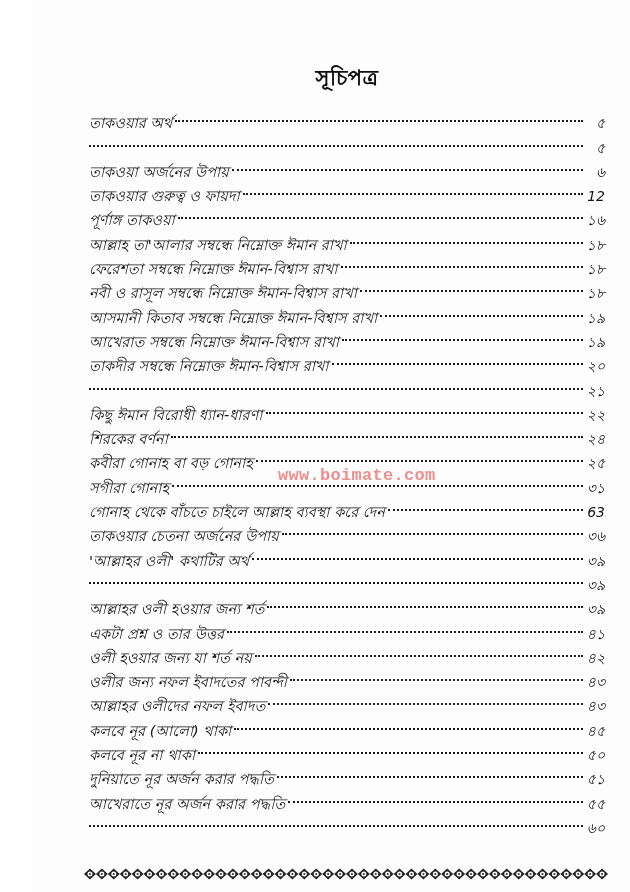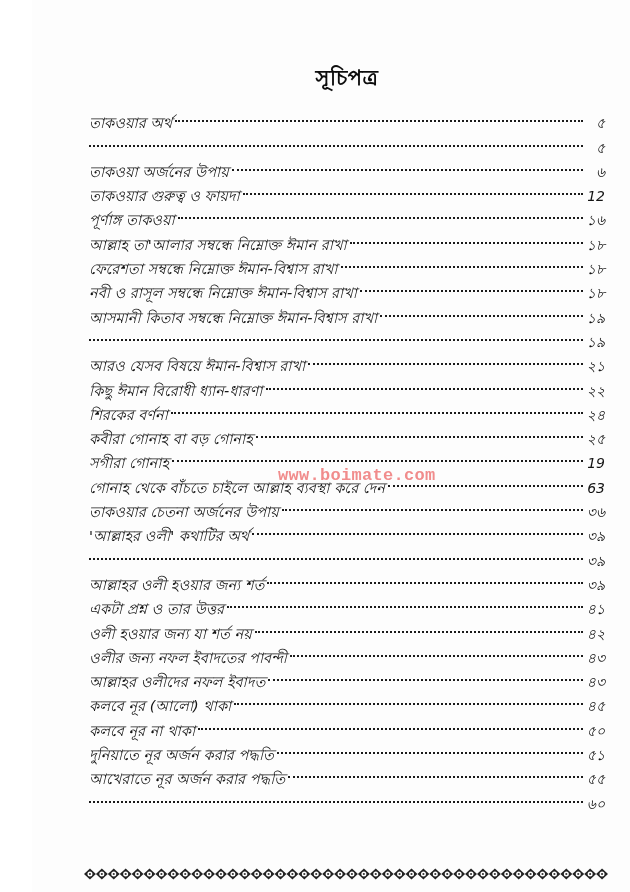--- a/index.html
+++ b/index.html
@@ -171,25 +171,30 @@
         <span class="toc-label">নবী ও রাসূল সম্বন্ধে নিম্নোক্ত ঈমান-বিশ্বাস রাখা</span>
         <span class="toc-leader"></span>
         <span class="toc-page">১৮</span>
       </li>
       <li class="toc-row">
         <span class="toc-label">আসমানী কিতাব সম্বন্ধে নিম্নোক্ত ঈমান-বিশ্বাস রাখা</span>
         <span class="toc-leader"></span>
         <span class="toc-page">১৯</span>
       </li>
       <li class="toc-row">
+        <span class="toc-label">আখেরাত সম্বন্ধে নিম্নোক্ত ঈমান-বিশ্বাস রাখা</span>
         <span class="toc-leader"></span>
         <span class="toc-page">১৯</span>
       </li>
       <li class="toc-row">
-        <span class="toc-label">আরও যেসব বিষয়ে ঈমান-বিশ্বাস রাখা</span>
+        <span class="toc-label">তাকদীর সম্বন্ধে নিম্নোক্ত ঈমান-বিশ্বাস রাখা</span>
+        <span class="toc-leader"></span>
+        <span class="toc-page">২০</span>
+      </li>
+      <li class="toc-row">
         <span class="toc-leader"></span>
         <span class="toc-page">২১</span>
       </li>
       <li class="toc-row">
         <span class="toc-label">কিছু ঈমান বিরোধী ধ্যান-ধারণা</span>
         <span class="toc-leader"></span>
         <span class="toc-page">২২</span>
       </li>
       <li class="toc-row">
         <span class="toc-label">শিরকের বর্ণনা</span>
@@ -197,21 +202,21 @@
         <span class="toc-page">২৪</span>
       </li>
       <li class="toc-row">
         <span class="toc-label">কবীরা গোনাহ বা বড় গোনাহ</span>
         <span class="toc-leader"></span>
         <span class="toc-page">২৫</span>
       </li>
       <li class="toc-row">
         <span class="toc-label">সগীরা গোনাহ</span>
         <span class="toc-leader"></span>
-        <span class="toc-page">19</span>
+        <span class="toc-page">৩১</span>
       </li>
       <li class="toc-row">
         <span class="toc-label">গোনাহ থেকে বাঁচতে চাইলে আল্লাহ ব্যবস্থা করে দেন</span>
         <span class="toc-leader"></span>
         <span class="toc-page">63</span>
       </li>
       <li class="toc-row">
         <span class="toc-label">তাকওয়ার চেতনা অর্জনের উপায়</span>
         <span class="toc-leader"></span>
         <span class="toc-page">৩৬</span>

